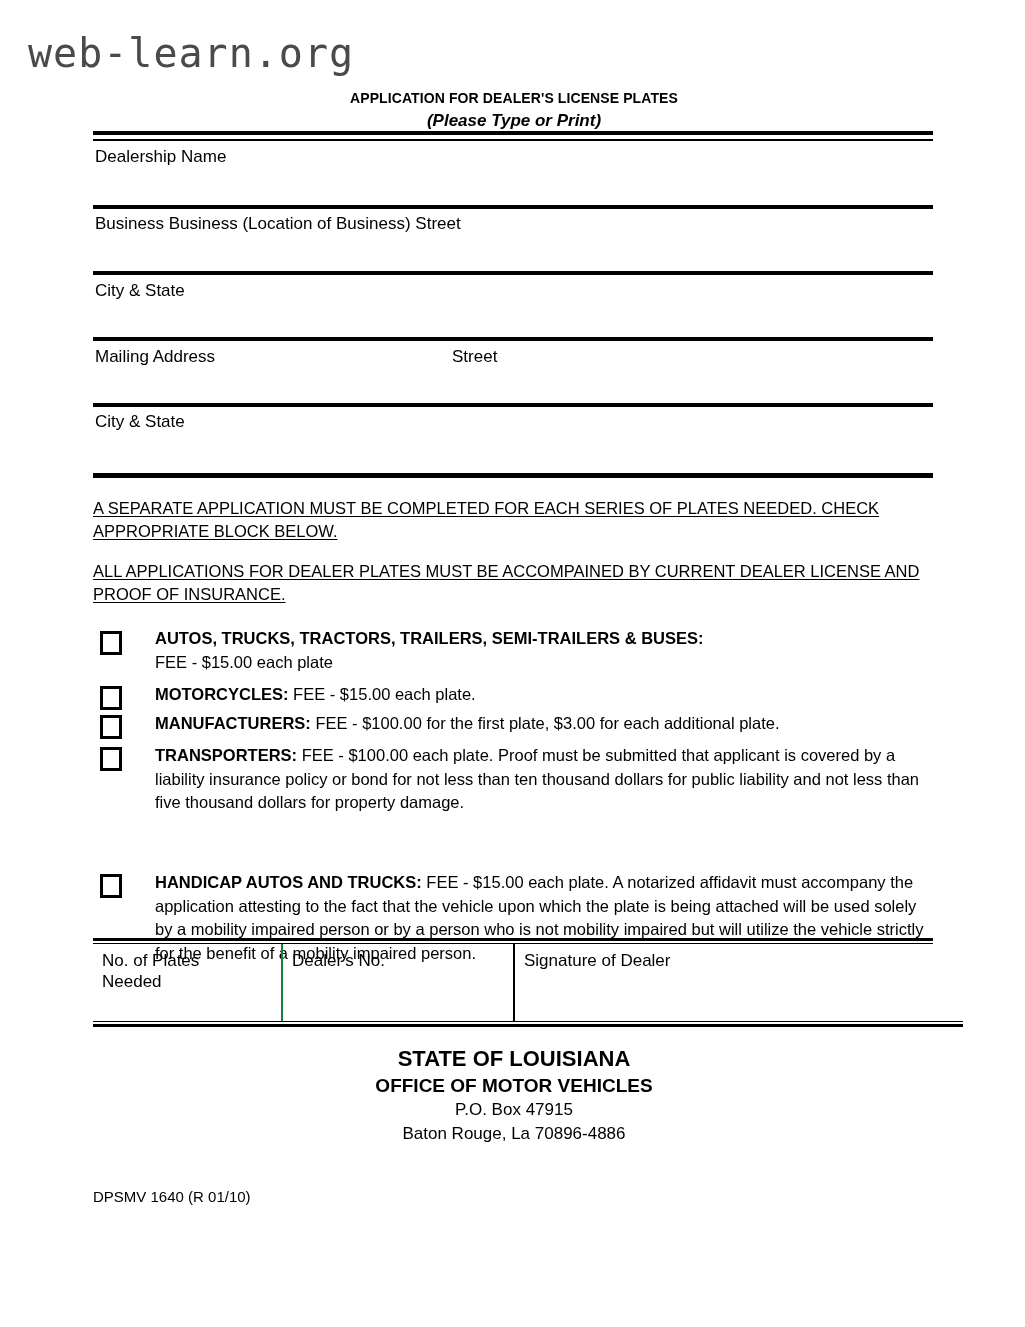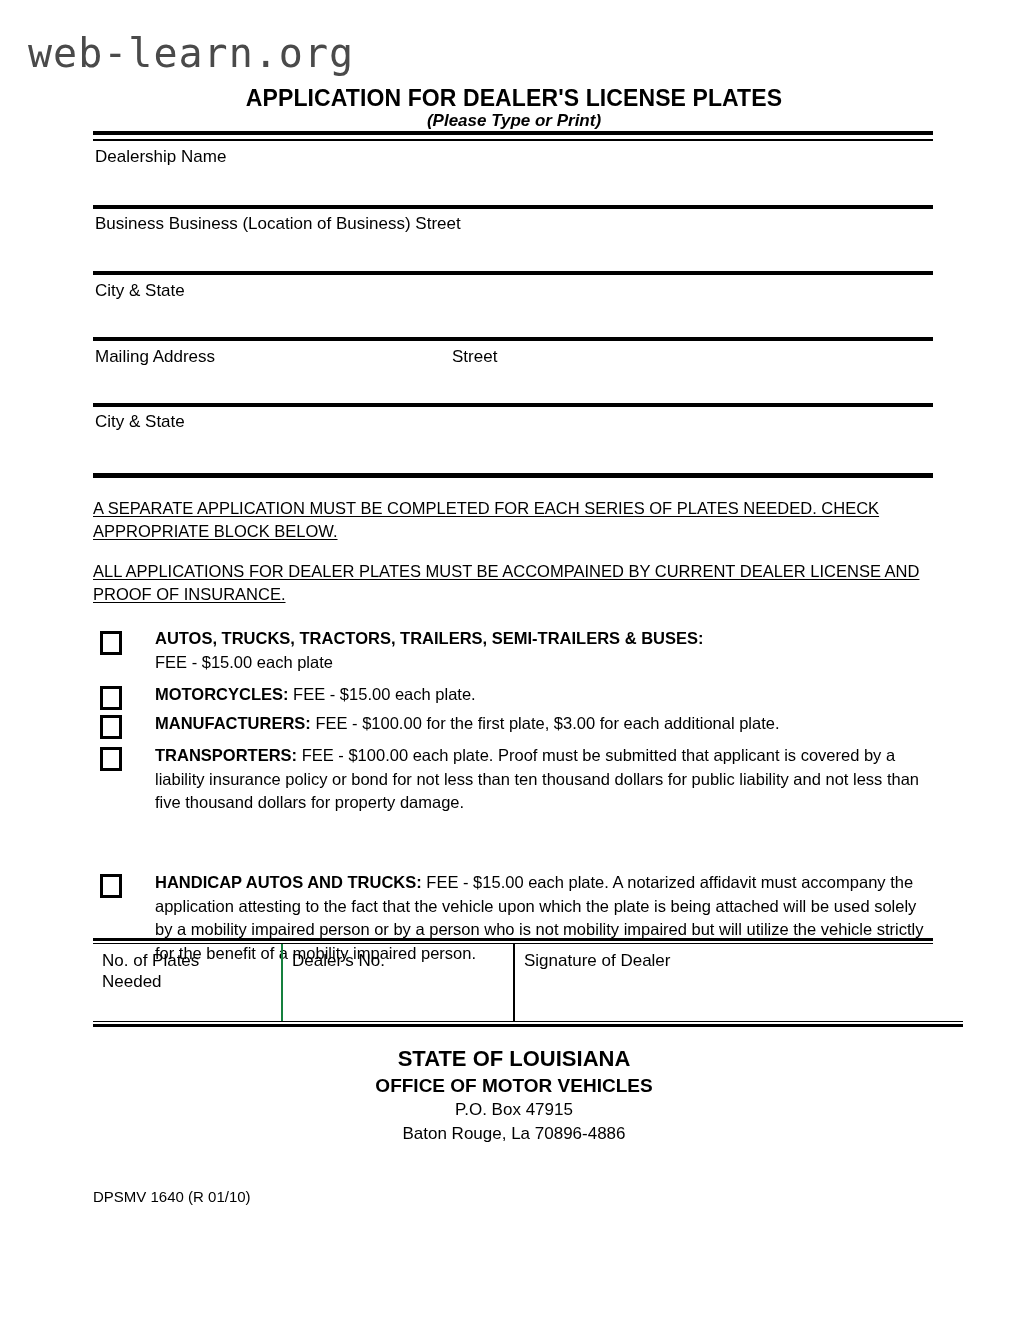--- a/index.html
+++ b/index.html
@@ -33,21 +33,21 @@
 
   
   .title-block {
     position: absolute;
     left: 95px;
     top: 86px;
     width: 838px;
     text-align: center;
   }
   .title-main {
-    font-size: 23px;
+    font-size: 14px;
     font-weight: bold;
     letter-spacing: 0.1px;
     line-height: 24px;
   }
   .title-sub {
     font-size: 17px;
     font-weight: bold;
     font-style: italic;
     line-height: 22px;
   }

